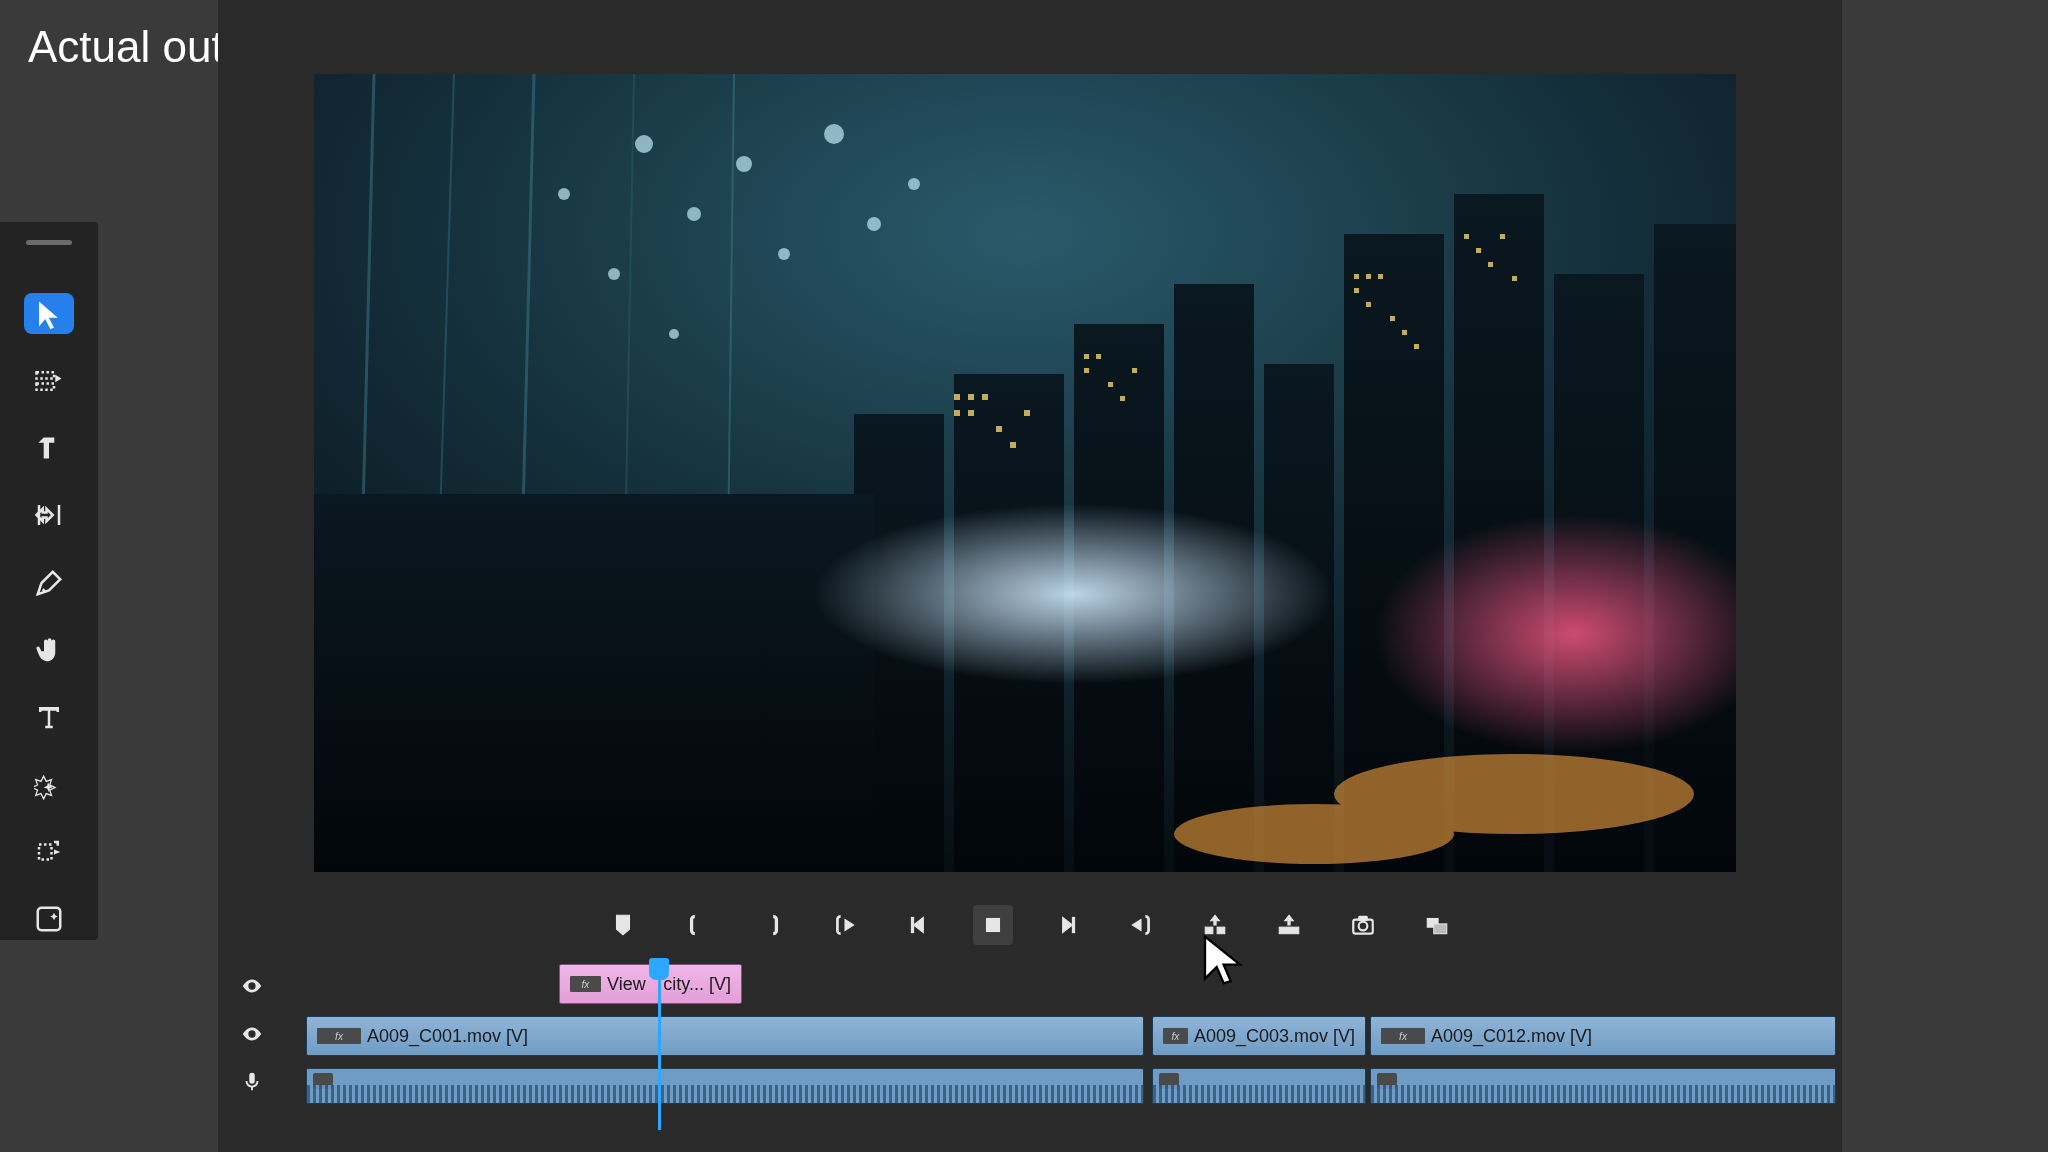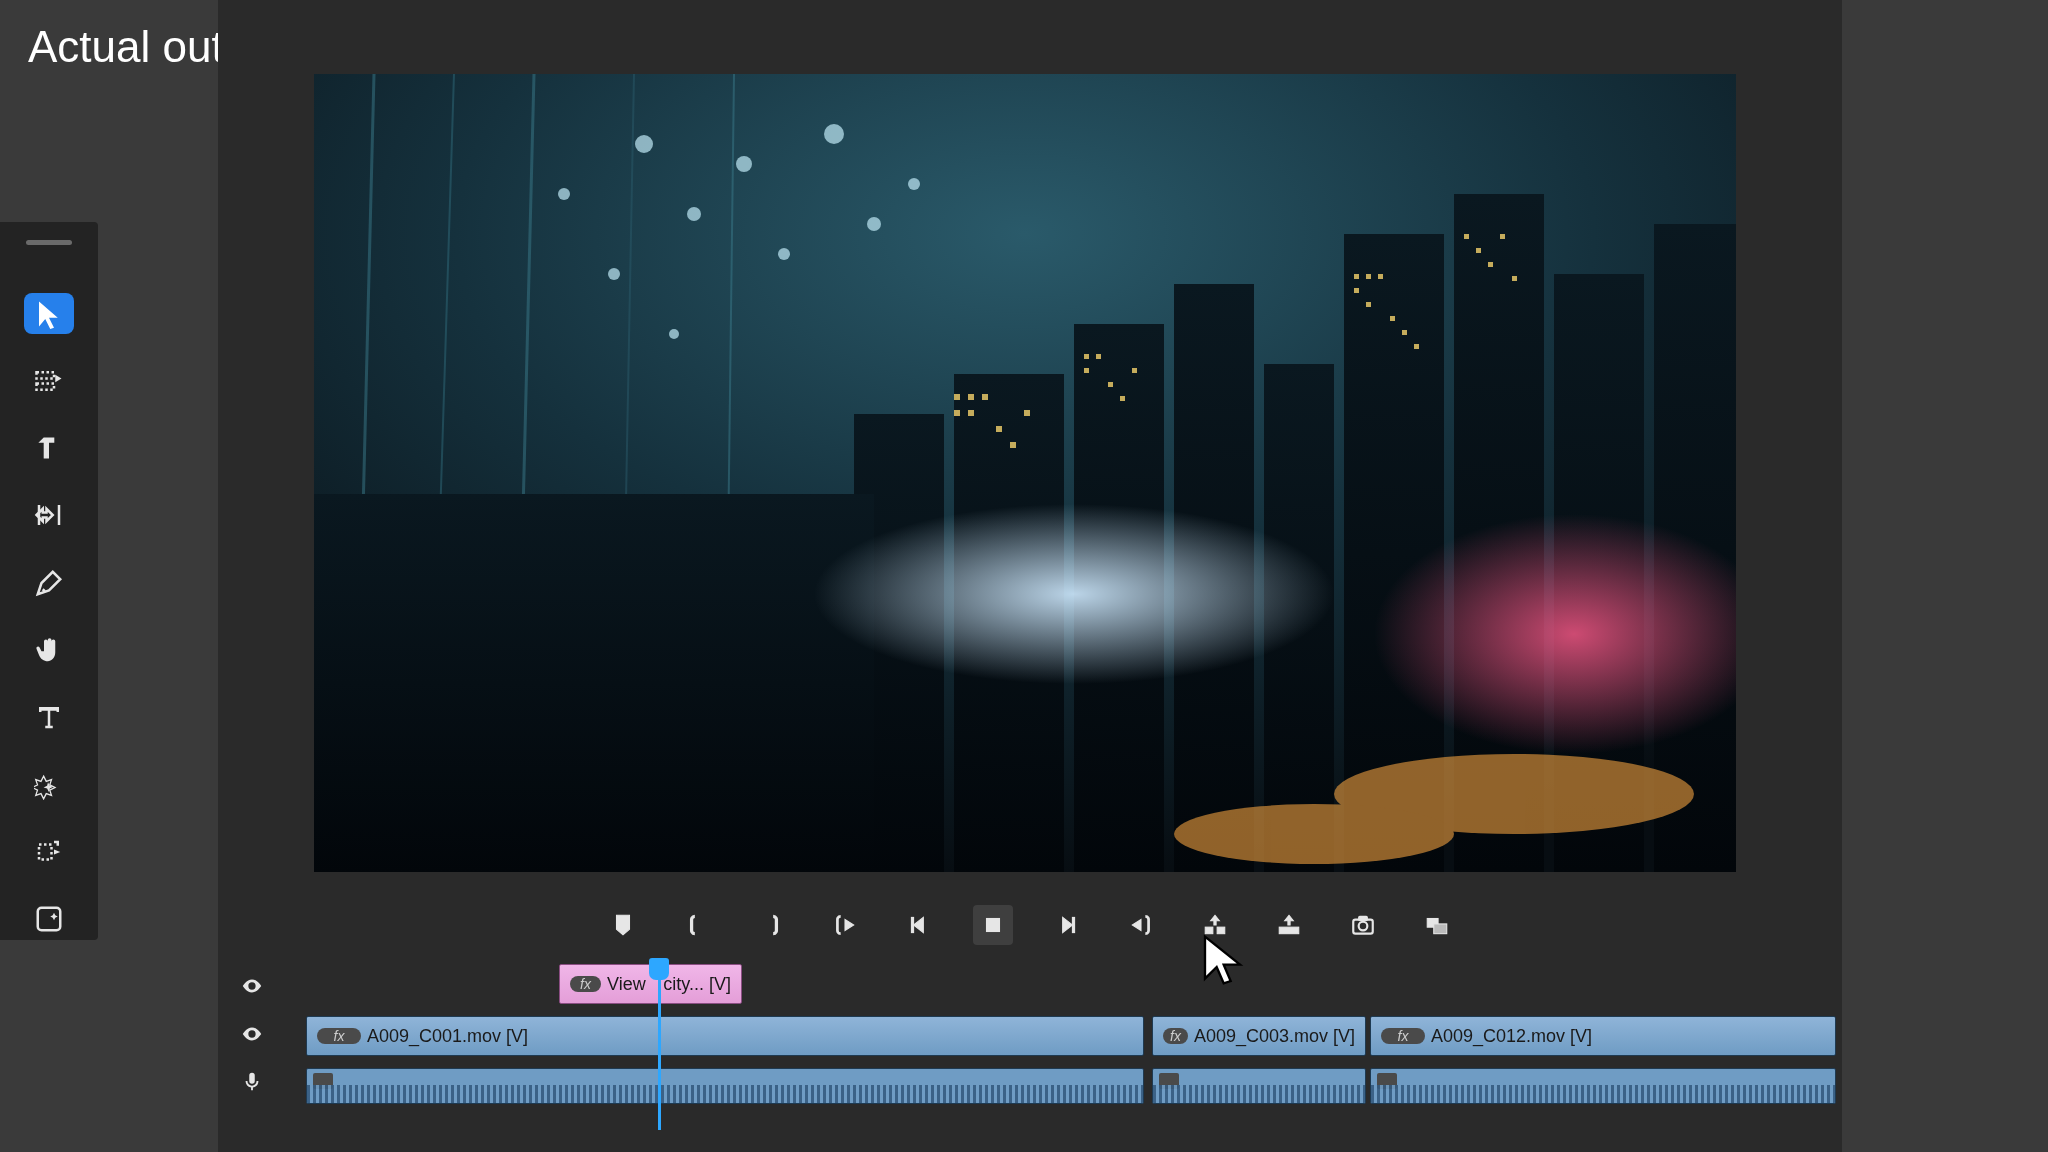--- a/index.html
+++ b/index.html
@@ -38,21 +38,21 @@
 
   
   .timeline { position:absolute; left:0; top:956px; width:100%; }
   .track-icons { position:absolute; left:20px; top:0; display:flex; flex-direction:column; gap:20px; padding-top:16px; }
   .track-icons .ticon { width:28px; height:28px; display:flex; align-items:center; justify-content:center; }
   .track-icons svg { width:22px; height:22px; fill:#e6e6e6; }
 
   .tracks { position:absolute; left:88px; top:0; width:1530px; }
 
   .clip { position:absolute; height:40px; border:1px solid #1e3a52; background: linear-gradient(#8fb4d8,#6f9cc4); border-radius:2px; display:flex; align-items:center; gap:6px; padding:0 10px; font-size:18px; color:#1a1a1a; overflow:hidden; white-space:nowrap; }
-  .clip .fx { width:44px; height:16px; background:#4a4a4a; border-radius:8px; display:flex; align-items:center; justify-content:center; color:#ccc; font-size:14px; font-style:italic; }
+  .clip .fx { width:44px; height:16px; background:#4a4a4a; border-radius:1px; display:flex; align-items:center; justify-content:center; color:#ccc; font-size:10px; font-style:italic; }
   .clip.pink { background: linear-gradient(#f0b6e8,#e49ed8); border-color:#8a4d82; }
 
   .audioclip { position:absolute; height:36px; border:1px solid #1e3a52; background:#6f9cc4; border-radius:2px; overflow:hidden; }
   .audioclip .fx { position:absolute; left:6px; top:4px; width:20px; height:16px; background:#4a4a4a; border-radius:2px; }
   .audioclip .wave { position:absolute; left:0; right:0; bottom:0; height:18px; background: repeating-linear-gradient(90deg,#355b80 0 3px,#6f9cc4 3px 6px); opacity:.9; }
 
   
   .playhead { position:absolute; top:4px; height:170px; width:0; }
   .playhead .head { position:absolute; top:-2px; left:-9px; width:20px; height:22px; background:#2da7ff; border-radius:3px 3px 7px 7px; }
   .playhead .line { position:absolute; top:18px; left:0; width:3px; height:152px; background:#2da7ff; }

